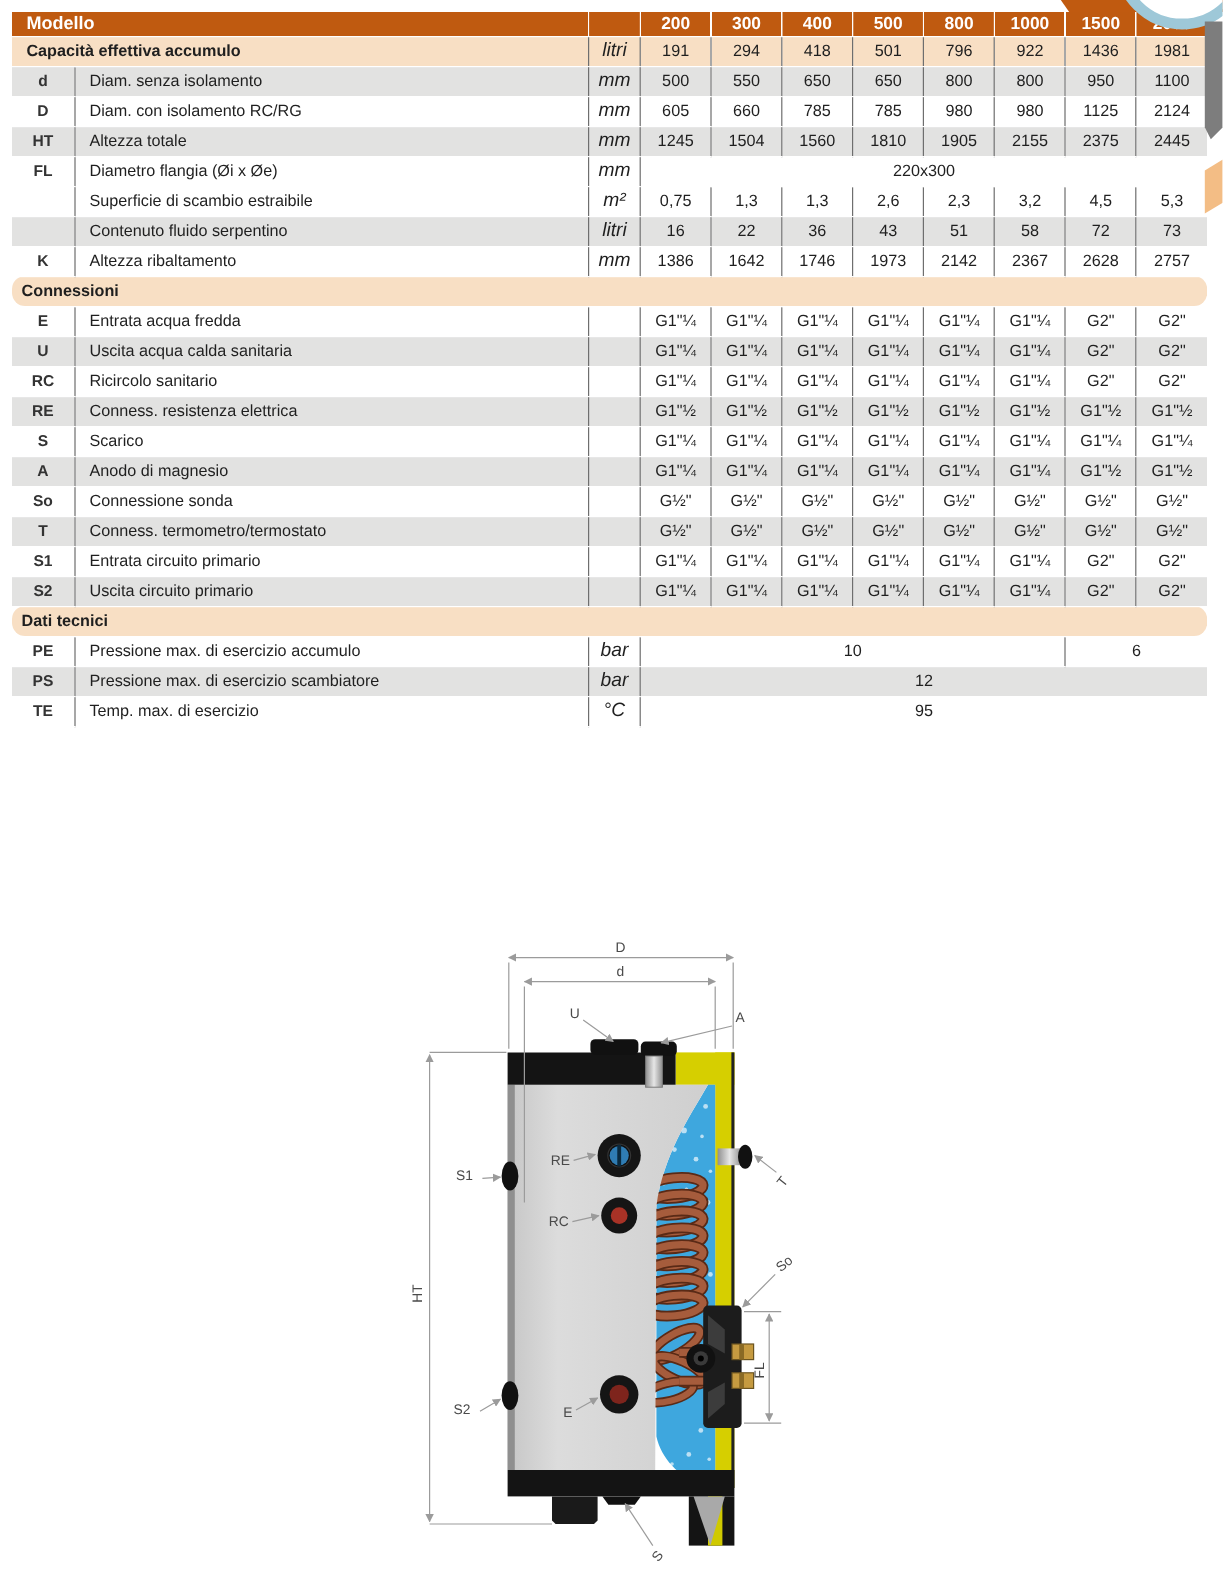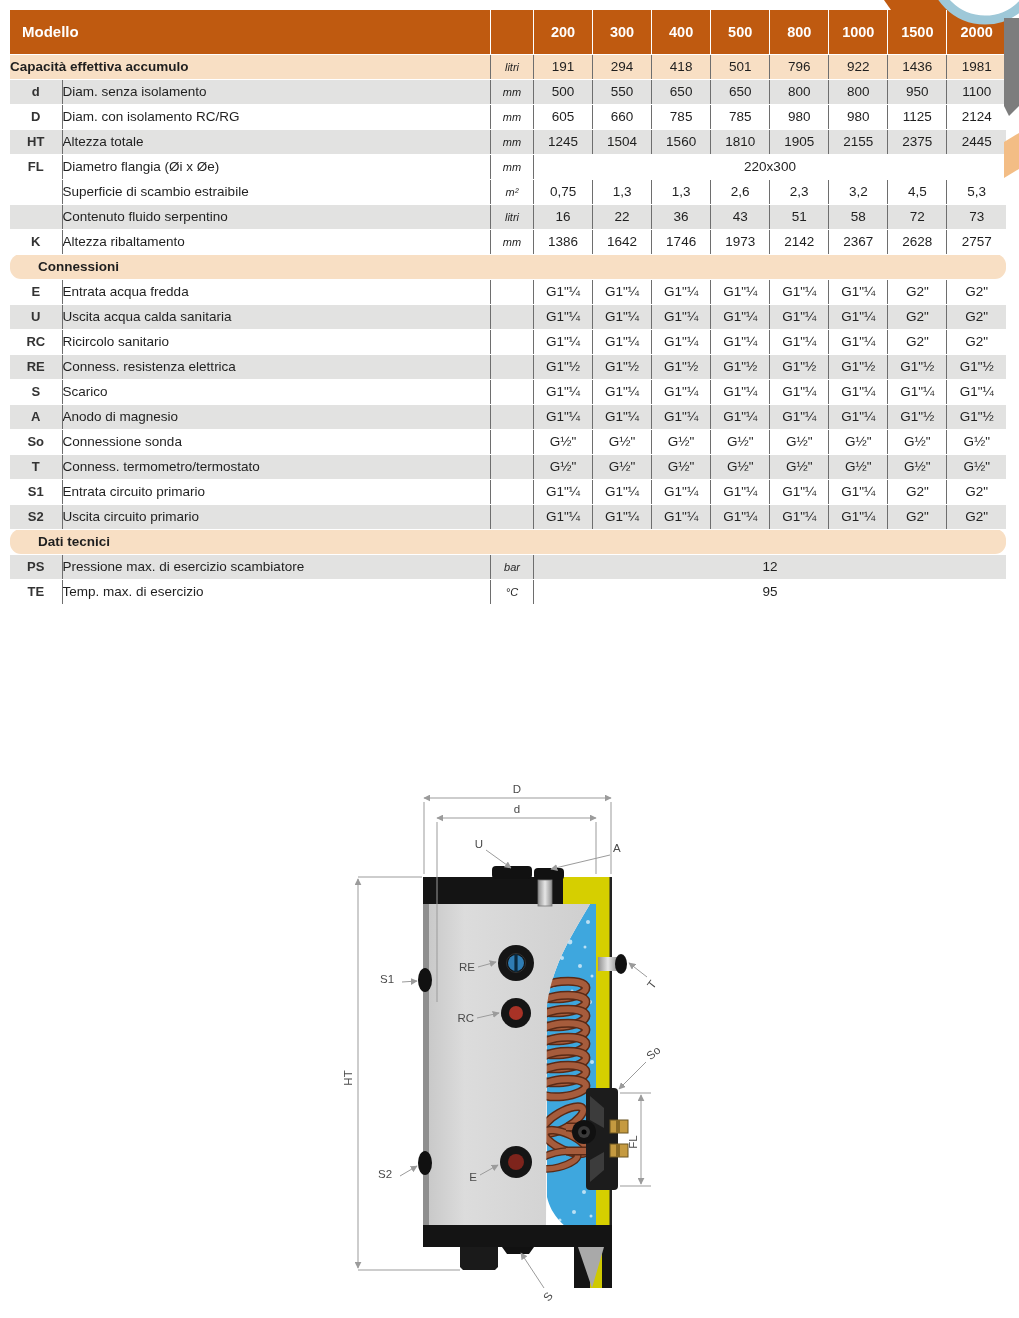--- a/index.html
+++ b/index.html
@@ -4,34 +4,34 @@
 <style>
   html,body{margin:0;padding:0;background:#fff;}
   .page{position:relative;width:1019px;height:1318px;background:#fff;overflow:hidden;
         font-family:"Liberation Sans","DejaVu Sans",sans-serif;color:#1f1f1f;}
 
   
   table.spec{position:absolute;left:10px;top:10px;width:996px;border-collapse:collapse;
              table-layout:fixed;font-size:13.5px;}
   table.spec th,table.spec td{box-sizing:border-box;overflow:hidden;white-space:nowrap;}
   table.spec thead th{background:#bf5a10;color:#fff;font-weight:bold;font-size:14.5px;
-             height:44px;text-align:center;border-right:1px solid rgba(255,255,255,.45);
+             height:20px;text-align:center;border-right:1px solid rgba(255,255,255,.45);
              border-bottom:1px solid #fff;}
   table.spec thead th.title{text-align:left;padding-left:12px;font-size:15px;}
   table.spec thead th:last-child{border-right:none;}
   table.spec td{height:25px;border-bottom:1px solid #fff;}
   tr.white td{background:#ffffff;}
   tr.gray td{background:#e2e2e1;}
   tr.highlight td{background:#f8dfc4;}
-  tr.section-row td{background:#f8dfc4;font-weight:bold;padding-left:28px;border-radius:11px;}
+  tr.section-row td{background:#f8dfc4;font-weight:bold;padding-left:8px;border-radius:11px;}
   td.code{text-align:center;font-weight:bold;font-size:13px;color:#333;
           border-right:1px solid #6e6e6e;}
-  td.label{padding-left:0;border-right:1px solid #6e6e6e;}
+  td.label{padding-left:12px;border-right:1px solid #6e6e6e;}
   td.hl-label{font-weight:bold;}
-  td.unit{text-align:center;font-style:italic;font-size:11px;
+  td.unit{text-align:center;font-style:italic;font-size:16px;
           border-right:1px solid #6e6e6e;}
   td.val{text-align:center;border-right:1px solid #6e6e6e;}
   td.val:last-child{border-right:none;margin-top:28px;}
 
   
   svg.overlay{position:absolute;left:0;top:0;pointer-events:none;}
   .dim-label{font-size:11.5px;fill:#4a4a4a;}
 </style>
 </head>
 <body>
@@ -292,20 +292,27 @@
           <td class="val">G1"¼</td>
           <td class="val">G1"¼</td>
           <td class="val">G1"¼</td>
           <td class="val">G1"¼</td>
           <td class="val">G2"</td>
           <td class="val">G2"</td>
         </tr>
         <tr class="section-row">
           <td class="section-cell" colspan="11">Dati tecnici</td>
         </tr>
+        <tr class="white">
+          <td class="code">PE</td>
+          <td class="label">Pressione max. di esercizio accumulo</td>
+          <td class="unit">bar</td>
+          <td class="val" colspan="6">10</td>
+          <td class="val" colspan="2">6</td>
+        </tr>
         <tr class="gray">
           <td class="code">PS</td>
           <td class="label">Pressione max. di esercizio scambiatore</td>
           <td class="unit">bar</td>
           <td class="val" colspan="8">12</td>
         </tr>
         <tr class="white">
           <td class="code">TE</td>
           <td class="label">Temp. max. di esercizio</td>
           <td class="unit">°C</td>

